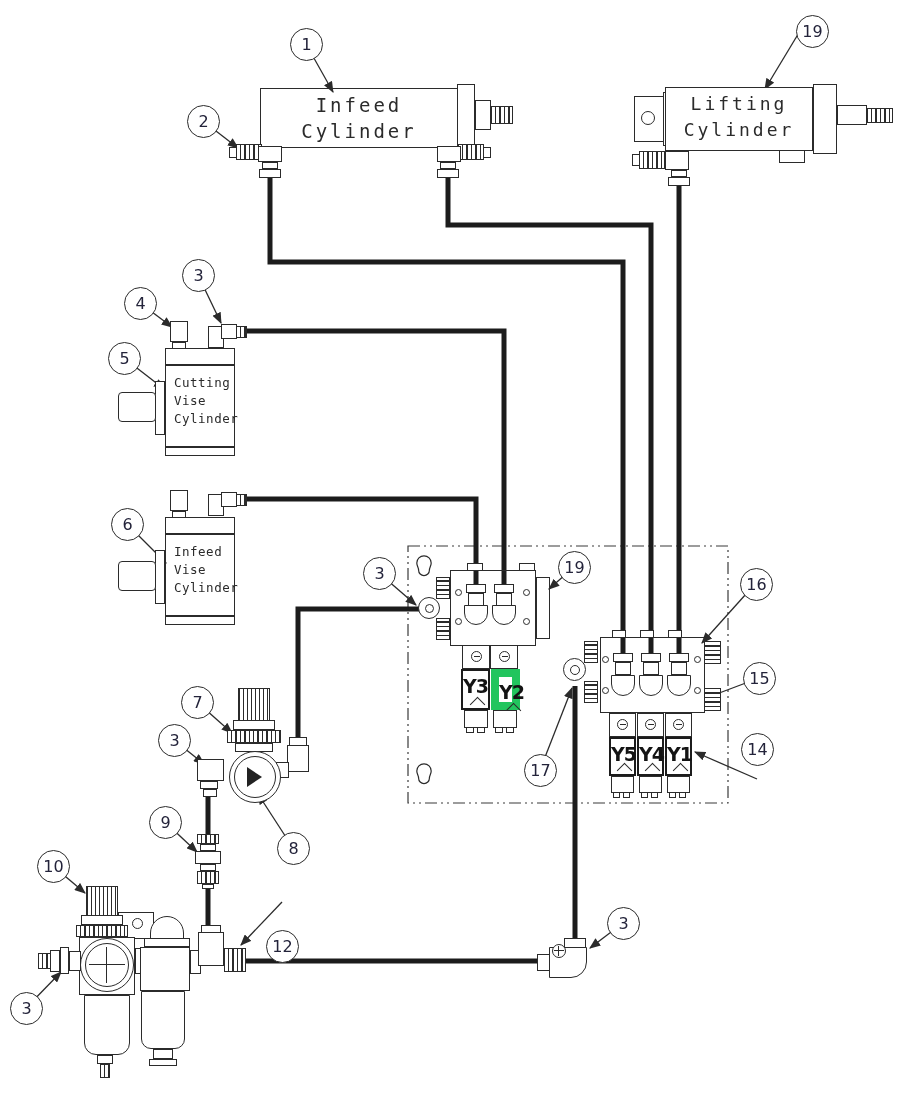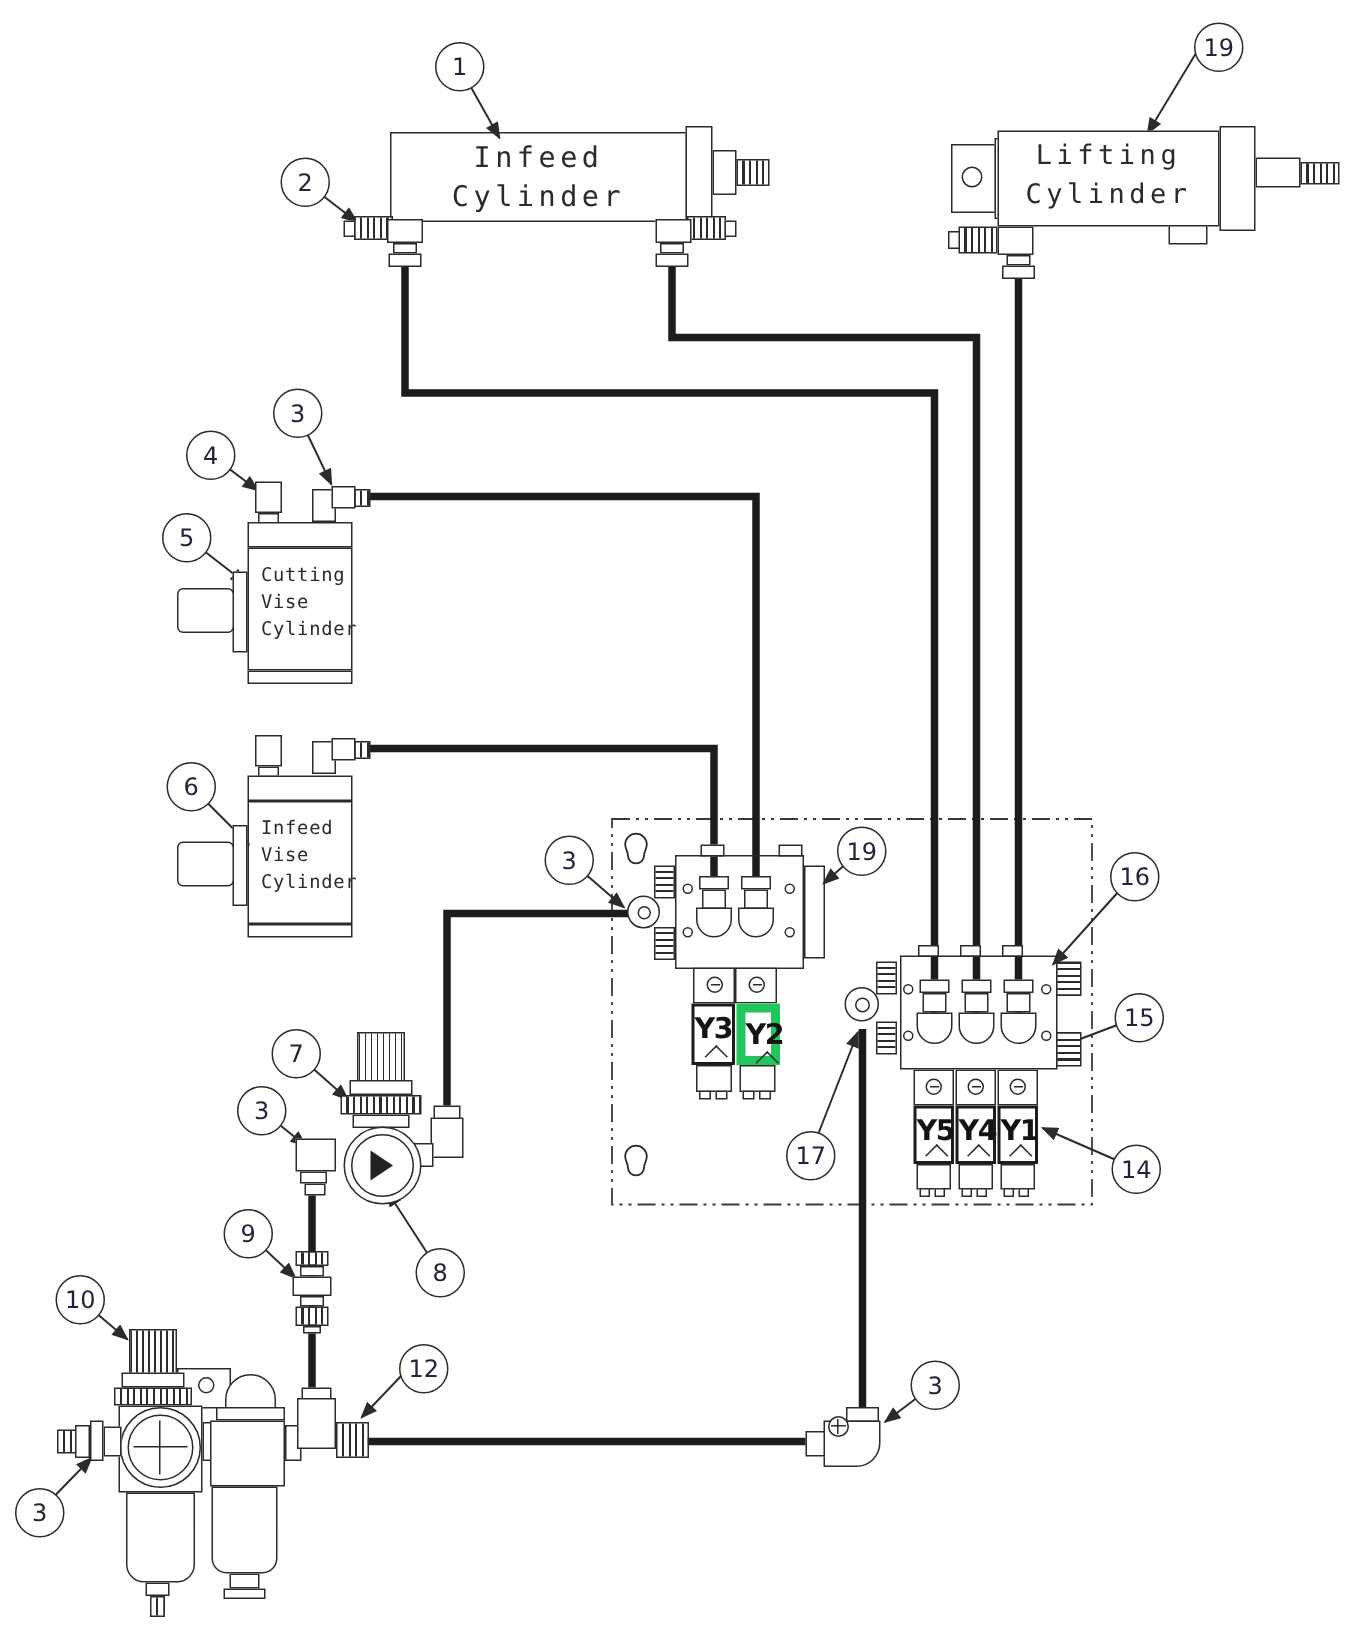--- a/index.html
+++ b/index.html
@@ -182,21 +182,21 @@
     <div class="a b w hood" style="left:492px;top:605px;width:24px;height:20px"></div>
 
     <div class="a b w" style="left:462px;top:645px;width:28px;height:24px"></div>
     <div class="a b w" style="left:490px;top:645px;width:28px;height:24px"></div>
     <div class="a screw" style="left:471px;top:651px;width:11px;height:11px"></div>
     <div class="a screw" style="left:499px;top:651px;width:11px;height:11px"></div>
     <div class="a w ylab" style="left:461px;top:669px;width:29px;height:41px;border:2px solid #1c1c1c">
       <span>Y3</span>
       <div class="chev" style="left:9px;top:28px"></div>
     </div>
-    <div class="a w ylab" style="left:491px;top:669px;width:29px;height:41px;border:6px solid #22c55e">
+    <div class="a w ylab" style="left:491px;top:669px;width:29px;height:41px;border:8px solid #22c55e">
       <span>Y2</span>
       <div class="chev" style="left:9px;top:28px"></div>
     </div>
     <div class="a b w" style="left:464px;top:710px;width:24px;height:18px"></div>
     <div class="a b w" style="left:493px;top:710px;width:24px;height:18px"></div>
     <div class="a b w" style="left:466px;top:727px;width:8px;height:6px"></div>
     <div class="a b w" style="left:477px;top:727px;width:8px;height:6px"></div>
     <div class="a b w" style="left:495px;top:727px;width:8px;height:6px"></div>
     <div class="a b w" style="left:506px;top:727px;width:8px;height:6px"></div>
   </div>
@@ -328,24 +328,24 @@
   <div class="bal" style="left:187px;top:105px">2</div>
   <div class="bal" style="left:796px;top:15px">19</div>
   <div class="bal" style="left:182px;top:259px">3</div>
   <div class="bal" style="left:124px;top:287px">4</div>
   <div class="bal" style="left:108px;top:342px">5</div>
   <div class="bal" style="left:111px;top:508px">6</div>
   <div class="bal" style="left:363px;top:557px">3</div>
   <div class="bal" style="left:558px;top:551px">19</div>
   <div class="bal" style="left:740px;top:568px">16</div>
   <div class="bal" style="left:743px;top:662px">15</div>
-  <div class="bal" style="left:741px;top:763px">14</div>
+  <div class="bal" style="left:741px;top:733px">14</div>
   <div class="bal" style="left:524px;top:754px">17</div>
   <div class="bal" style="left:181px;top:686px">7</div>
   <div class="bal" style="left:158px;top:724px">3</div>
   <div class="bal" style="left:277px;top:832px">8</div>
   <div class="bal" style="left:149px;top:806px">9</div>
   <div class="bal" style="left:37px;top:850px">10</div>
   <div class="bal" style="left:10px;top:992px">3</div>
-  <div class="bal" style="left:266px;top:896px">12</div>
+  <div class="bal" style="left:266px;top:930px">12</div>
   <div class="bal" style="left:607px;top:907px">3</div>
 
 </div>
 
 </body></html>

